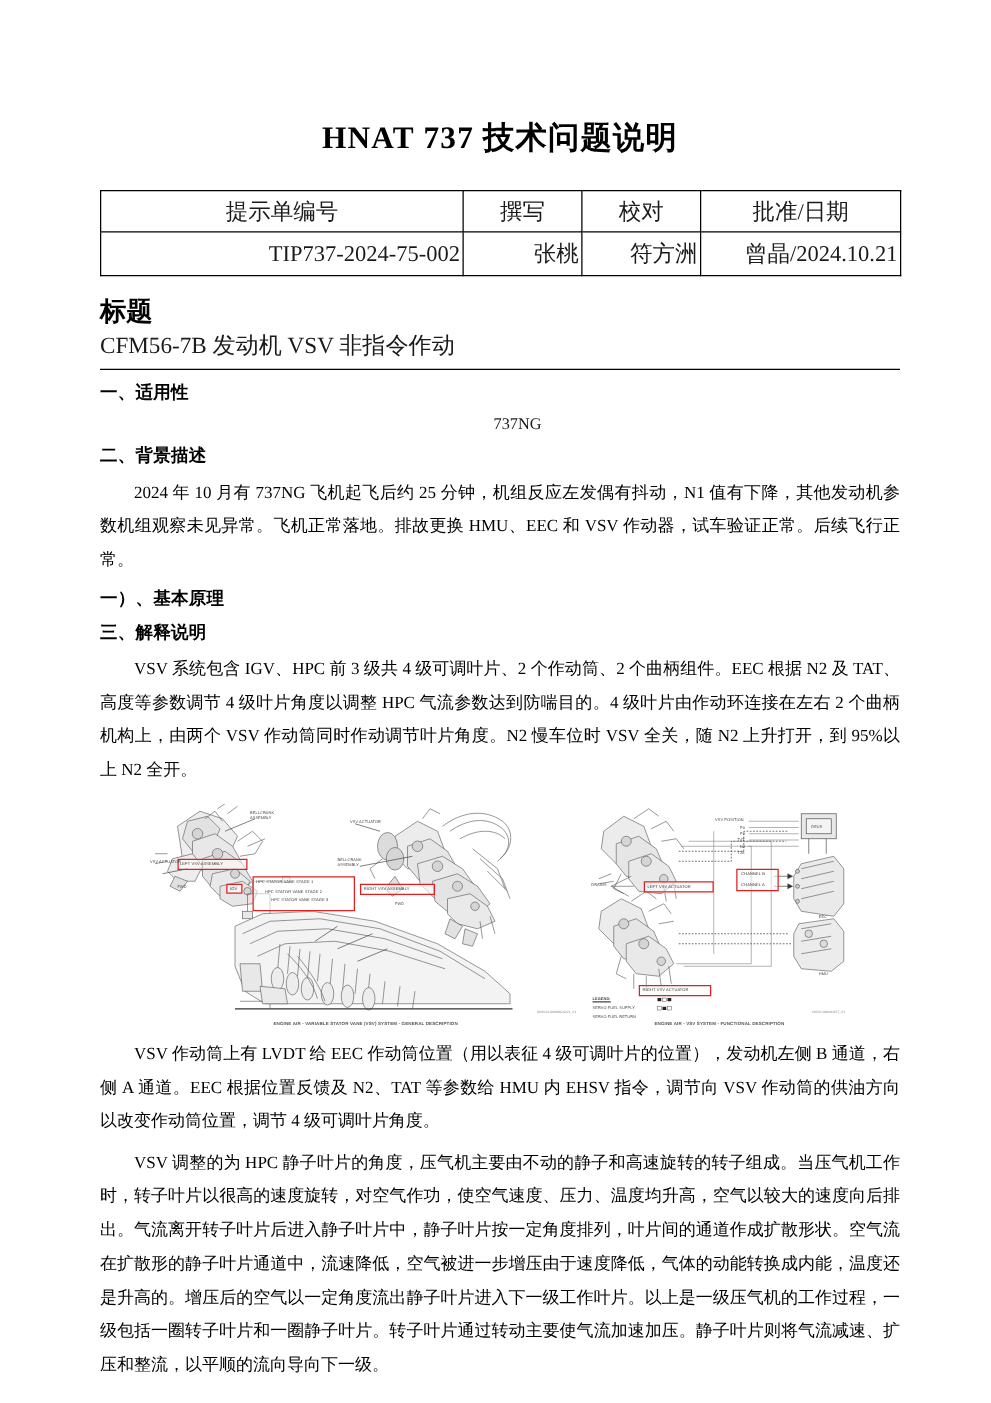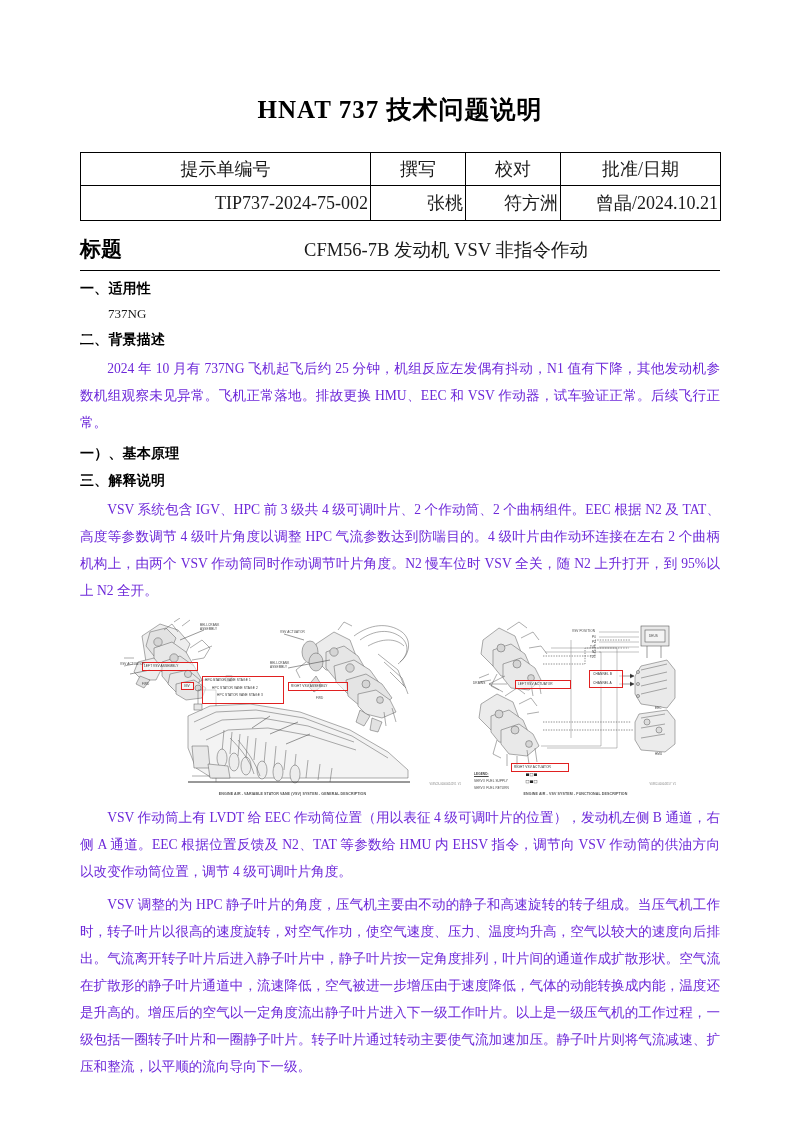--- a/index.html
+++ b/index.html
@@ -66,20 +66,21 @@
   .col-4 { width: 160px; }
 
   
   .subject-row {
     margin-top: 14px;
     display: flex;
     align-items: baseline;
     width: 640px;
     padding-bottom: 7px;
     border-bottom: 1.6px solid #000;
+    flex-direction: column;
   }
   .subject-label {
     font-size: 21px;
     font-weight: bold;
     font-family: "Liberation Sans", "DejaVu Sans", sans-serif;
     color: #000;
     width: 150px;
     flex: none;
   }
   .subject-value {
@@ -98,31 +99,32 @@
     font-family: "Liberation Sans", "DejaVu Sans", sans-serif;
     margin: 9px 0 0 0;
     color: #000;
     letter-spacing: 0.2px;
   }
   .plain-line {
     font-size: 13px;
     margin: 8px 0 0 28px;
     font-family: "Liberation Serif", "DejaVu Serif", serif;
     color: #1a1a1a;
+    text-align: center;
   }
 
   
   p.body {
     font-size: 13.6px;
     line-height: 27px;
     text-align: justify;
     text-justify: inter-ideograph;
     margin: 6px 0 0 0;
     text-indent: 2em;
-    color: #6d28d9;
+    color: #000000;
     font-family: "Liberation Serif", "DejaVu Serif", serif;
   }
 
   
   .figure-wrap {
     margin-top: 14px;
     width: 640px;
     display: flex;
     justify-content: center;
   }

